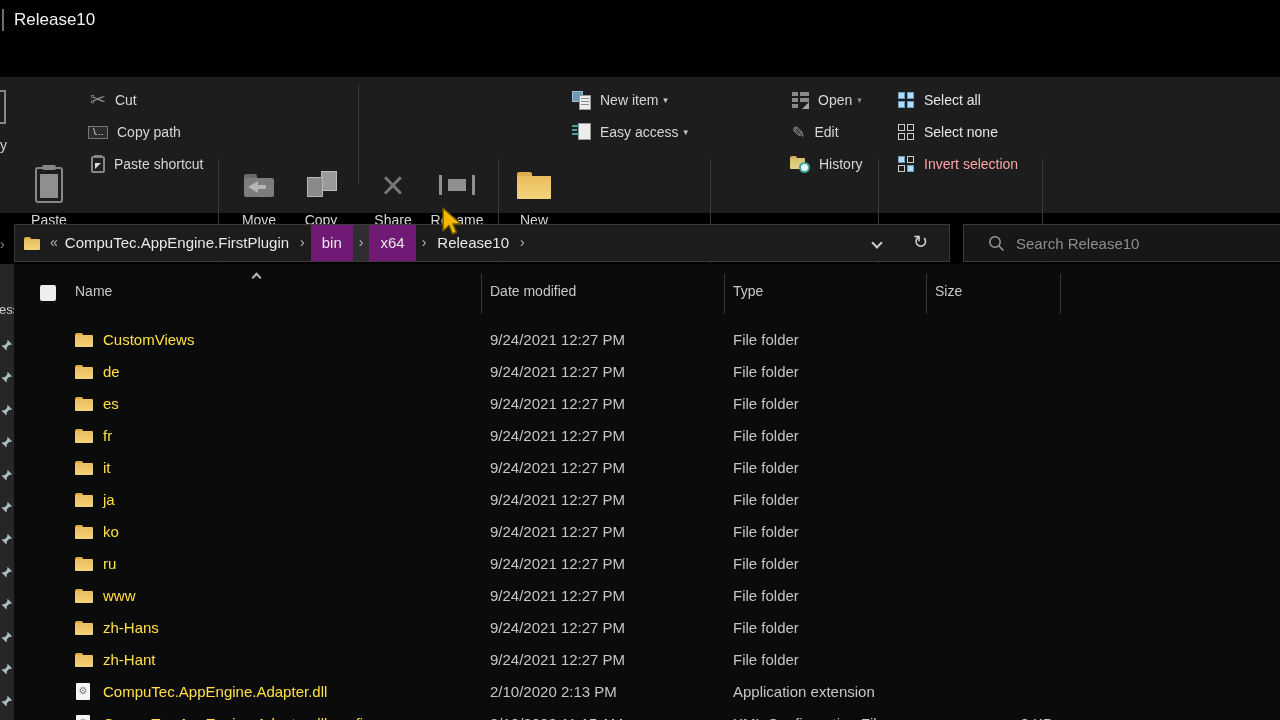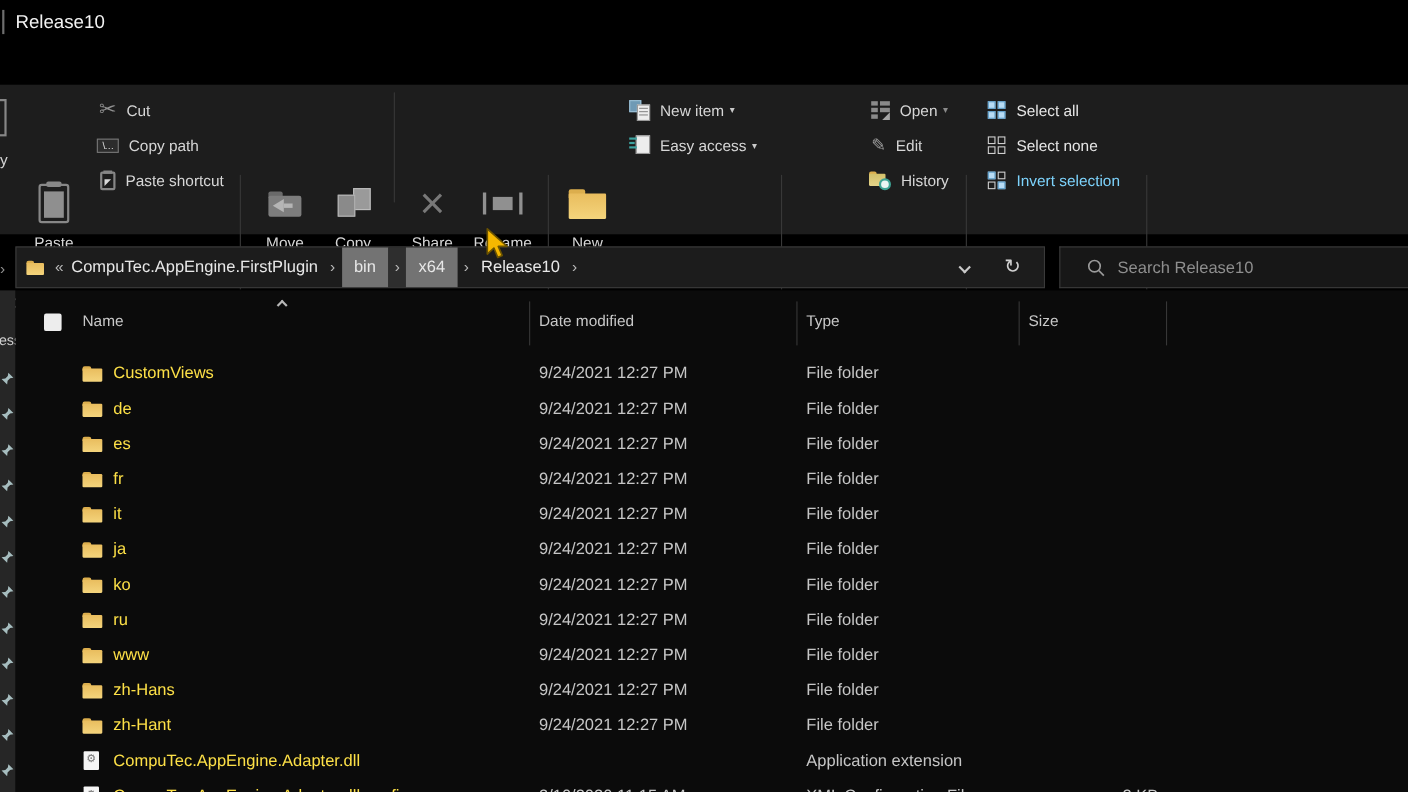--- a/index.html
+++ b/index.html
@@ -83,21 +83,21 @@
 
   
   .sel-ic { width:17px; height:17px; display:grid; grid-template-columns:7px 7px; grid-template-rows:7px 7px; gap:2px; }
   .sel-ic span { display:block; }
   .sq-b { background:#b9dcf4; border:1px solid #5f9ec9; }
   .sq-w { background:transparent; border:1px solid #cfcfcf; }
 
   
   .addr-box { left:14px; top:224px; width:936px; height:38px; background:#1c1c1c; border:1px solid #3a3a3a; display:flex; align-items:center; }
   .crumb { font-size:15px; color:#e8e8e8; white-space:nowrap; padding:0 5px; height:36px; line-height:36px; }
-  .crumb.hi { background:#737373; padding:0 11px; }
+  .crumb.hi { background:#701a75; padding:0 11px; }
   .crumb-chev { font-size:14px; color:#b9b9b9; padding:0 6px; height:36px; line-height:35px; }
   .crumb-chev.hi { background:#2e2e2e; }
   .chev-down { width:8px; height:8px; border-left:2px solid #c9c9c9; border-bottom:2px solid #c9c9c9; transform:rotate(-45deg); }
   .refresh { font-size:18px; color:#d0d0d0; }
   .search-box { left:963px; top:224px; width:317px; height:38px; background:#171717; border:1px solid #3a3a3a; border-right:none; }
   .search-input { position:absolute; left:52px; top:1px; width:250px; height:34px; background:transparent; border:none; outline:none; color:#cfcfcf; font-size:15px; font-family:Liberation Sans, sans-serif; }
   .search-input::placeholder { color:#8e8e8e; opacity:1; }
 
   
   .main-bg { left:14px; top:264px; width:1266px; height:456px; background:#0b0b0b; }
@@ -287,21 +287,21 @@
       </span>
     <span class="rlabel" style="color:#e6e6e6">Select none</span>
   </div>
   <div class="abs rsmall" style="left:898px;top:73px">
     <span class="sel-ic">
         <span class="sq-b"></span>
         <span class="sq-w"></span>
         <span class="sq-w"></span>
         <span class="sq-b"></span>
       </span>
-    <span class="rlabel" style="color:#7dd3fc">Invert selection</span>
+    <span class="rlabel" style="color:#fca5a5">Invert selection</span>
   </div>
 </div>
 
 <div class="abs" style="left:0;top:236px;font-size:14px;color:#8f8f8f">›</div>
 
 <div class="abs addr-box">
   <div class="yfolder" style="width:16px;height:13px;margin-left:9px;flex:none">
       <div class="tab"></div>
       <div class="body"></div>
     </div>
@@ -494,20 +494,21 @@
       <div class="fname">zh-Hant</div>
       <div class="fdate">9/24/2021 12:27 PM</div>
       <div class="ftype">File folder</div>
       <div class="fsize"></div>
     </div>
     <div class="abs frow" style="top: 676px;">
       <div class="ficon page-ic" style="left:76px;top:7px">
         <div class="gear">⚙</div>
       </div>
       <div class="fname">CompuTec.AppEngine.Adapter.dll</div>
+      <div class="fdate">2/10/2020 2:13 PM</div>
       <div class="ftype">Application extension</div>
     </div>
     <div class="abs frow" style="top: 708px;">
       <div class="ficon page-ic" style="left:76px;top:7px">
         <div class="gear">⚙</div>
       </div>
       <div class="fname">CompuTec.AppEngine.Adapter.dll.config</div>
       <div class="fdate">2/10/2020 11:15 AM</div>
       <div class="ftype">XML Configuration File</div>
       <div class="fsize">2 KB</div>

